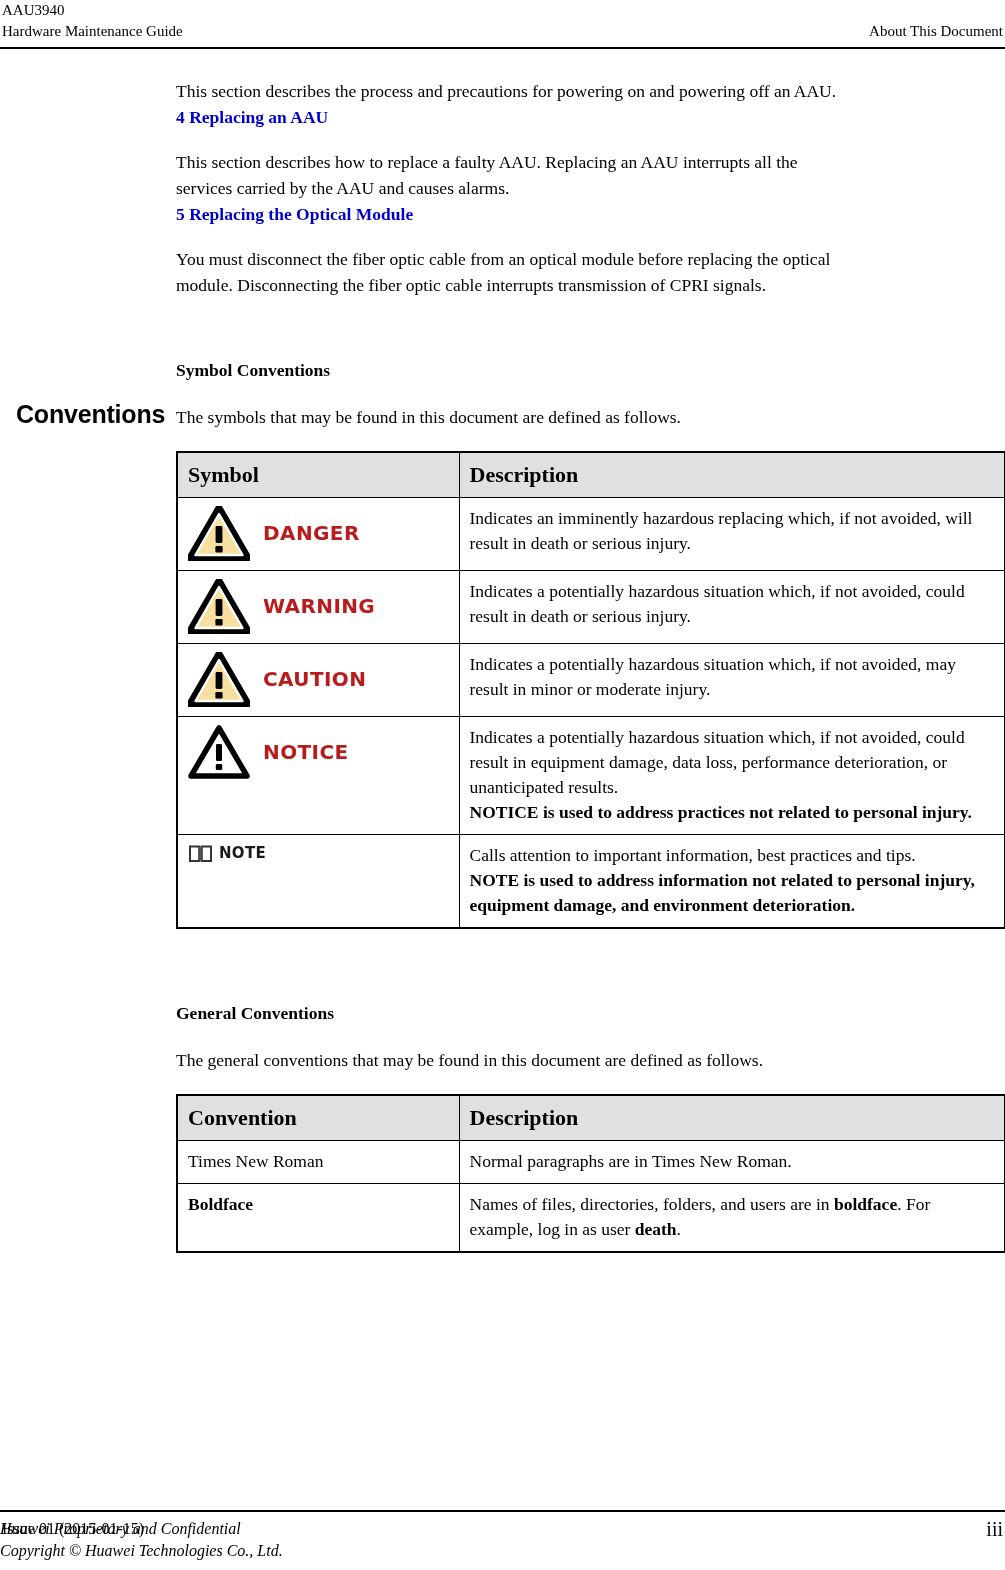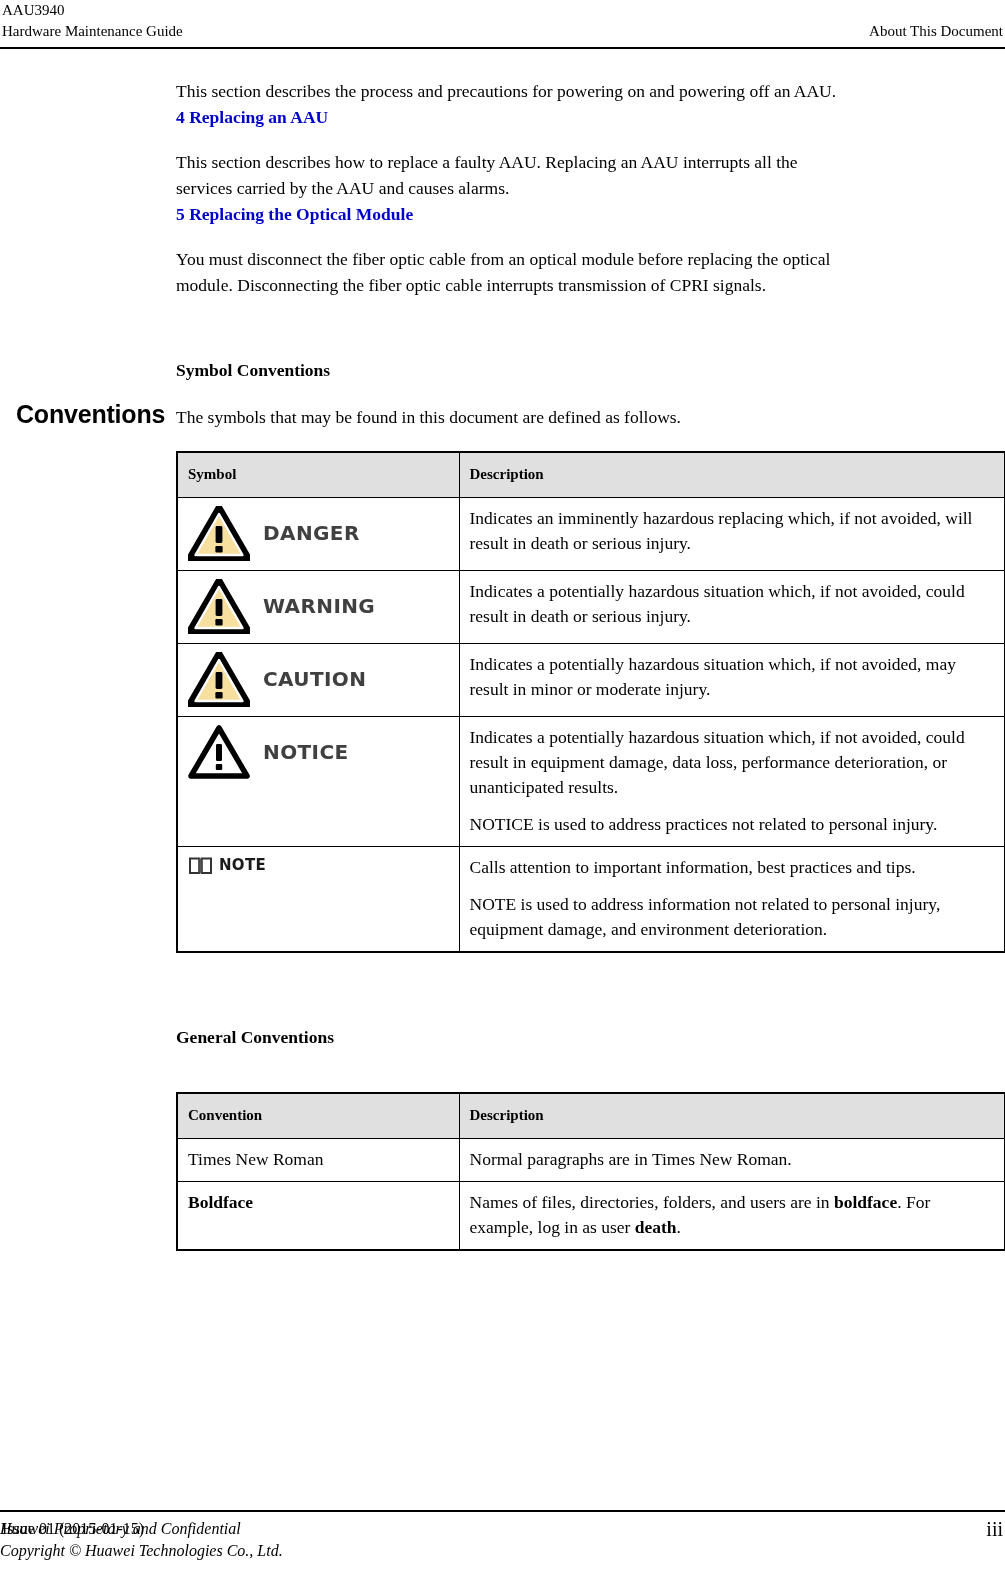--- a/index.html
+++ b/index.html
@@ -117,52 +117,52 @@
     border: 1px solid #000000;
     vertical-align: top;
     padding: 8px 10px 9px 10px;
     font-size: 17.5px;
     line-height: 25px;
     text-align: left;
   }
   table.doc-table th {
     background: #E0E0E0;
     font-weight: bold;
-    font-size: 15px;
+    font-size: 22px;
     padding-top: 9px;
     padding-bottom: 10px;
   }
   col.c1 { width: 282px; }
   col.c2 { width: 546px; }
 
   td.sym-cell {
     padding: 10px 10px 10px 12px;
     vertical-align: middle;
   }
   td.sym-cell.top-align { vertical-align: top; padding-top: 6px; }
 
   td.desc-cell p {
     margin: 0 0 0 0;
   }
   td.desc-cell p + p {
-    margin-top: 12px;
+    font-weight: bold;
   }
 
   
   .sym-row {
     display: flex;
     align-items: center;
     gap: 13px;
   }
   .sym-label {
     font-family: "DejaVu Sans", "Liberation Sans", sans-serif;
     font-weight: bold;
     font-size: 20px;
     letter-spacing: 0.4px;
-    color: #404040;
+    color: #b91c1c;
   }
   .tri-icon { flex: 0 0 auto; display: block; }
   .note-icon { flex: 0 0 auto; display: block; }
   .note-label {
     font-family: "DejaVu Sans", "Liberation Sans", sans-serif;
     font-weight: bold;
     font-size: 15px;
     letter-spacing: 0.3px;
     color: #1a1a1a;
   }
@@ -341,20 +341,21 @@
           <p>NOTE is used to address information not related to personal injury, equipment damage, and environment deterioration.</p>
         </td>
       </tr>
     </tbody>
   </table>
 
   <div style="height:72px"></div>
 
   <h3 class="sub-title">General Conventions</h3>
   <div style="height:22px"></div>
+  <p class="body-text">The general conventions that may be found in this document are defined as follows.</p>
   <div style="height:21px"></div>
 
   <table class="doc-table">
     <colgroup>
         <col class="c1">
         <col class="c2">
       </colgroup>
     <thead>
       <tr>
         <th>Convention</th>

